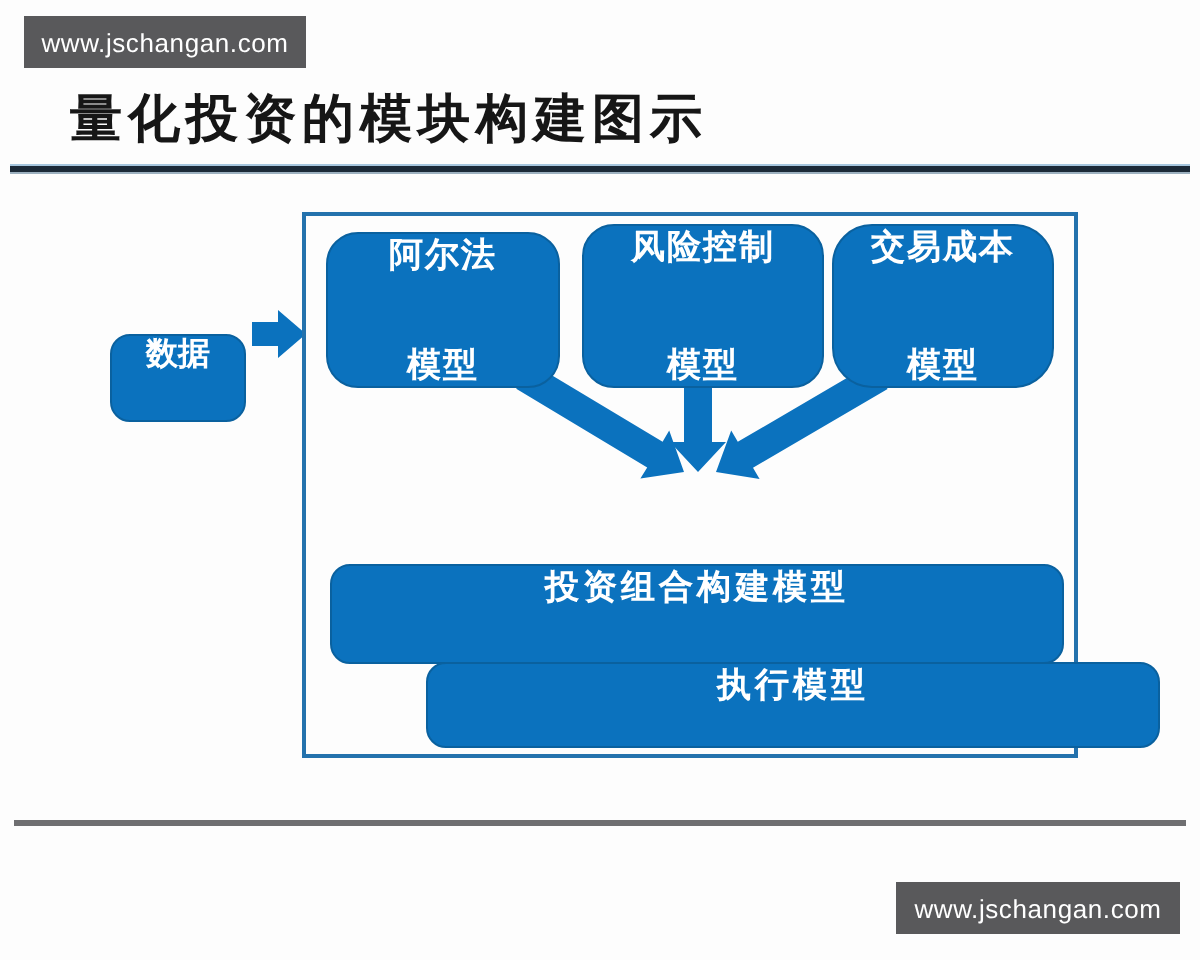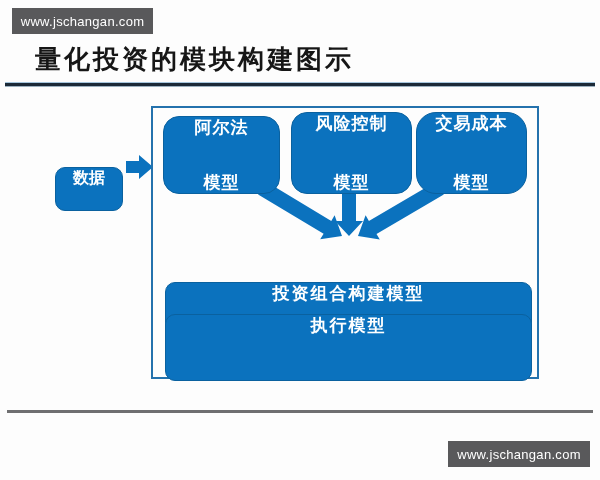--- a/index.html
+++ b/index.html
@@ -64,21 +64,21 @@
     text-align:center;
     line-height:1.25;
   }
   .data-box{left:55px;top:139px;width:68px;height:44px;border-radius:10px;font-size:16px;margin-top:28px;}
   .top-box{border-radius:16px;font-size:17px;letter-spacing:1px;}
   .box-alpha{left:163px;top:116px;width:117px;height:78px;}
   .box-risk{left:291px;top:112px;width:121px;height:82px;}
   .box-cost{left:416px;top:112px;width:111px;height:82px;border-radius:20px;}
   .wide-box{left:165px;width:367px;border-radius:10px;font-size:17px;letter-spacing:2px;}
   .box-portfolio{top:238px;height:50px;margin-top:44px;}
-  .box-execution{top:314px;height:67px;}
+  .box-execution{top:331px;height:43px;margin-left:48px;}
   .bottom-divider{
     position:absolute;left:7px;top:410px;width:586px;height:3px;
     background:var(--divider-gray,#6f6f71);
   }
 </style>
 </head>
 <body>
 
 <div class="watermark top">www.jschangan.com</div>
 

